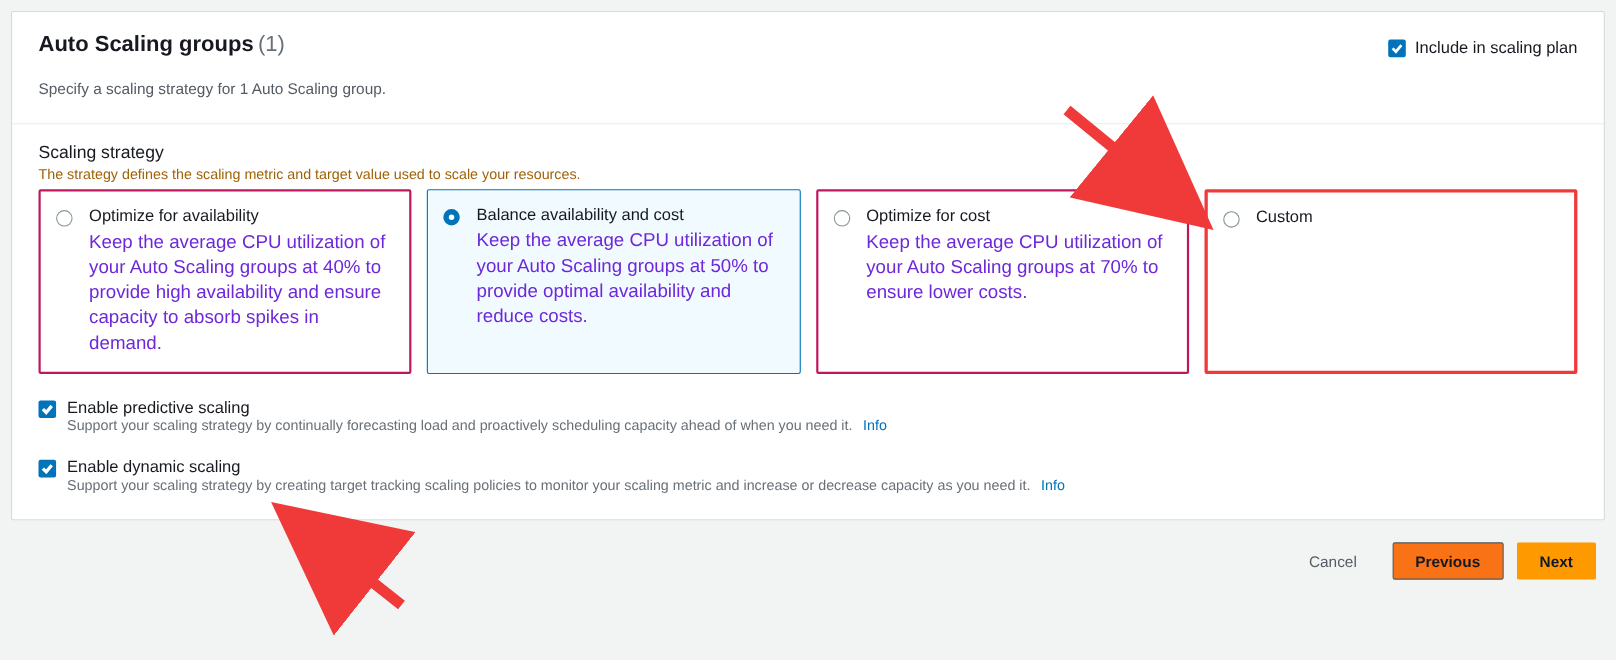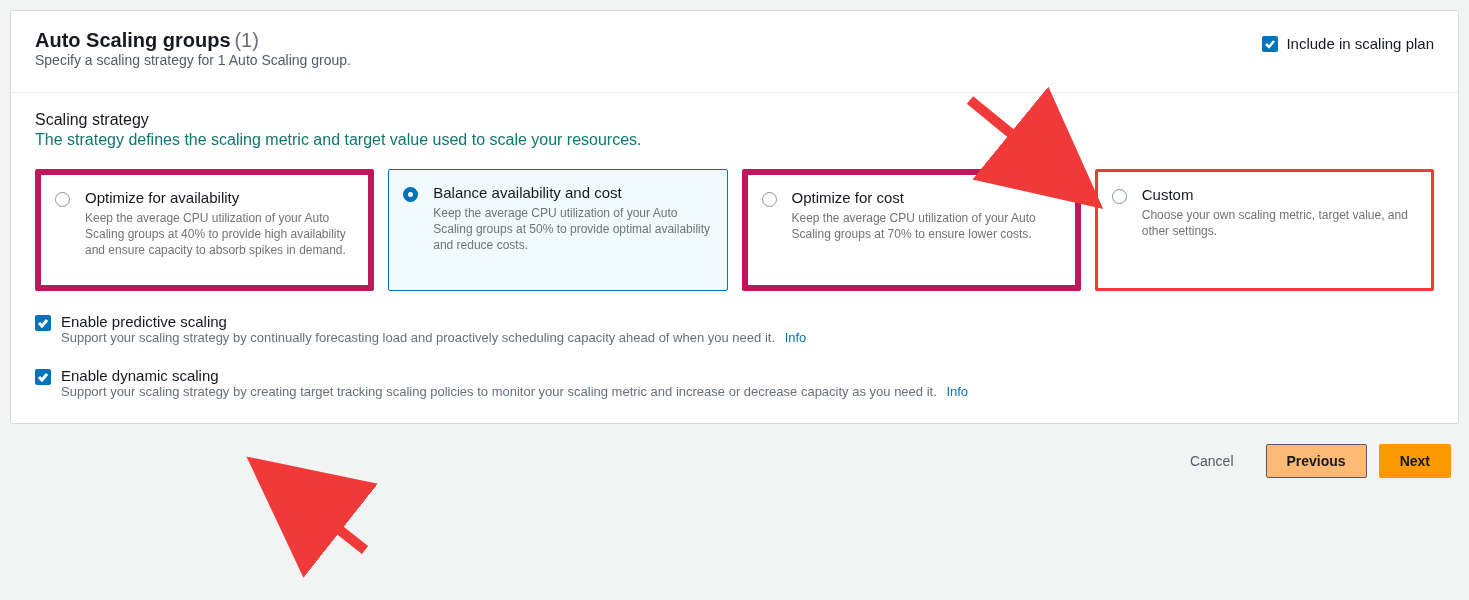--- a/index.html
+++ b/index.html
@@ -31,61 +31,61 @@
     display: inline;
   }
   .title-row .count {
     font-size: 20px;
     font-weight: 400;
     color: #687078;
   }
   .subtitle {
     font-size: 14px;
     color: #545b64;
-    margin-top: 0;
+    margin-top: 20px;
     text-align: center;
   }
   .include-row {
     display: flex;
     align-items: flex-end;
     gap: 8px;
     padding-top: 6px;
     font-size: 15px;
   }
   .panel-body { padding: 18px 24px 24px 24px; }
   .section-label { font-size: 16px; font-weight: 400; color:#16191f; }
-  .section-desc { font-size: 16px; color: #0f766e; margin-top: 2px; margin-bottom: 20px; }
+  .section-desc { font-size: 13px; color: #a16207; margin-top: 2px; margin-bottom: 6px; }
   .cards {
     display: grid;
     grid-template-columns: repeat(4, 1fr);
     gap: 14px;
   }
   .card {
-    border: 6px solid #be185d;
+    border: 2px solid #be185d;
     padding: 14px 16px 14px 44px;
     position: relative;
     min-height: 122px;
     border-radius: 2px;
     cursor: pointer;
   }
   .card.selected {
     border: 1px solid #0073bb;
     background: #f1faff;
   }
   .card .radio {
     position: absolute;
     left: 14px; top: 17px;
     width: 15px; height: 15px;
     border: 1px solid #879596;
     border-radius: 50%;
     background: #fff;
   }
   .card.selected .radio { border: 5px solid #0073bb; }
   .card h3 { font-size: 15px; font-weight: 400; margin-bottom: 4px; color:#16191f;}
-  .card p { font-size: 12px; color: #737373; line-height: 1.35; }
+  .card p { font-size: 17px; color: #6d28d9; line-height: 1.35; }
   .card.highlight-red { border: 3px solid #f03a3a; }
   .check-row { display:flex; align-items:flex-start; gap:10px; margin-top: 22px; }
   .check-row .box {
     width: 16px; height: 16px; background:#0073bb; border-radius:2px;
     display:flex; align-items:center; justify-content:center; flex-shrink:0; margin-top:2px;
   }
   .check-row .box svg { width:12px; height:12px; fill:none; stroke:#fff; stroke-width:3;}
   .check-row .txt .lbl { font-size: 15px; }
   .check-row .txt .desc { font-size: 13px; color:#687078; margin-top:0;}
   .info-link { color:#0073bb; margin-left:6px; cursor:pointer; }
@@ -106,21 +106,21 @@
   }
   .footer {
     display:flex; justify-content:flex-end; align-items:center;
     gap:12px; padding: 20px 8px 0 0;
   }
   .btn {
     font-size:14px; padding:8px 20px; border-radius:2px; cursor:pointer;
     border:1px solid transparent; font-weight:700;
   }
   .btn.link { background:none; color:#545b64; border:none; font-weight:400;}
-  .btn.secondary { background:#fdba74; border:1px solid #545b64; color:#16191f;}
+  .btn.secondary { background:#f97316; border:1px solid #545b64; color:#16191f;}
   .btn.primary { background:#ff9900; color:#0f172a;}
   
   .arrow { position:absolute; pointer-events:none; }
   .arrow svg { overflow:visible; }
 </style>
 </head>
 <body>
 
 <div class="panel">
   <div class="panel-header">
@@ -157,21 +157,20 @@
         <p>Keep the average CPU utilization of your Auto Scaling groups at 50% to provide optimal availability and reduce costs.</p>
       </div>
       <div class="card">
         <span class="radio"></span>
         <h3>Optimize for cost</h3>
         <p>Keep the average CPU utilization of your Auto Scaling groups at 70% to ensure lower costs.</p>
       </div>
       <div class="card highlight-red">
         <span class="radio"></span>
         <h3>Custom</h3>
-        <p>Choose your own scaling metric, target value, and other settings.</p>
       </div>
     </div>
 
     <div class="check-row">
       <span class="box">
         <svg viewBox="0 0 12 12">
             <polyline points="2,6 5,9 10,3"></polyline>
           </svg>
       </span>
       <div class="txt">

